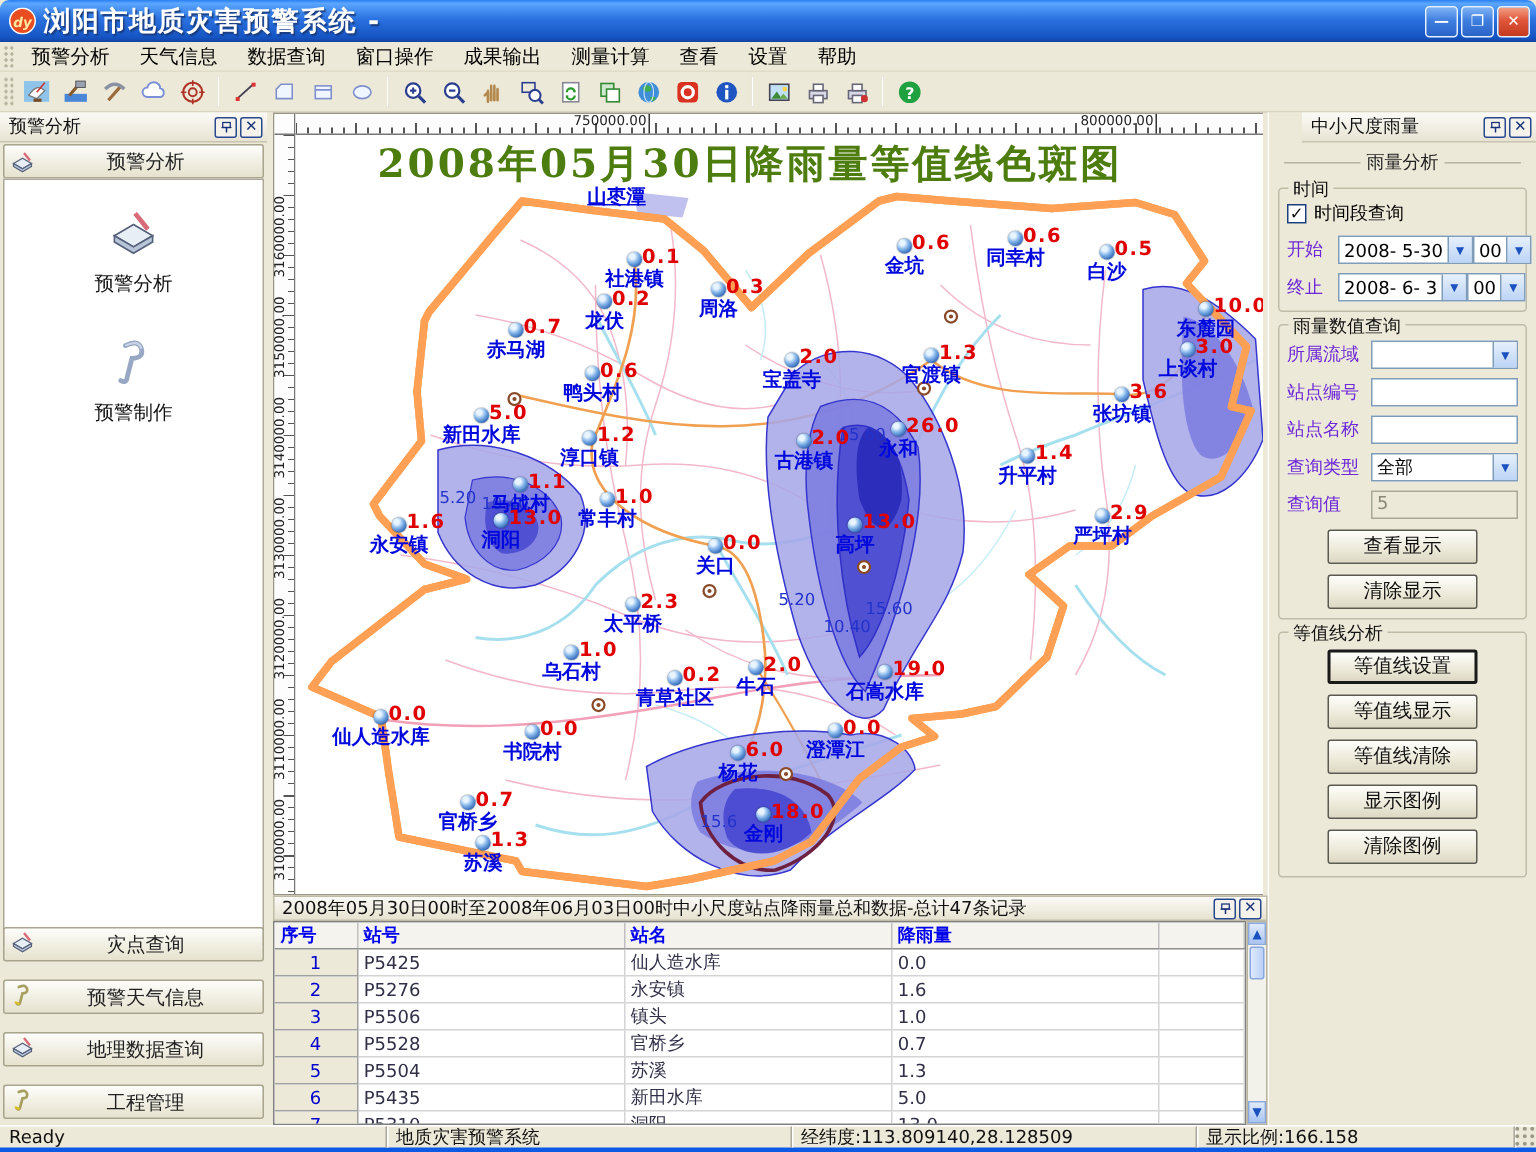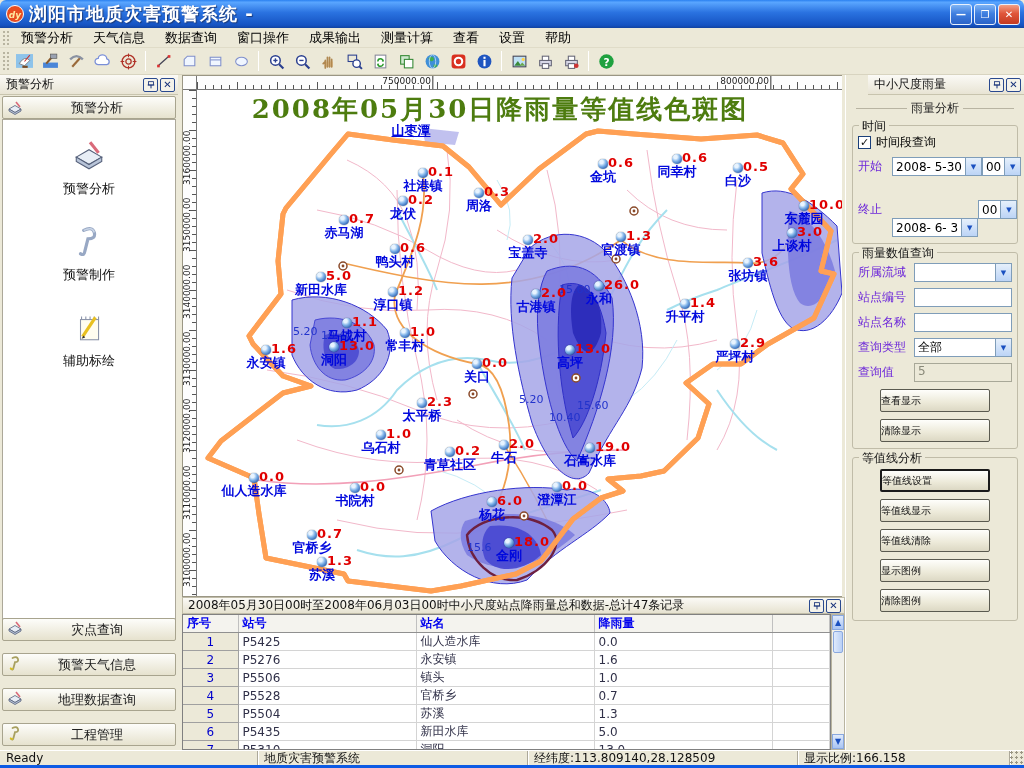--- a/index.html
+++ b/index.html
@@ -74,21 +74,21 @@
   .gbox>.glabel{position:absolute;top:-8px;left:6px;background:#ece9d8;padding:0 3px;font-size:12px;color:#111;}
   .row{display:flex;align-items:center;margin-top:6px;}
   .row .rlabel{width:56px;font-size:12px;color:#6d28d9;flex:none;}
   .cb{width:13px;height:13px;border:1px solid #1a3f7a;background:#fff;display:inline-flex;align-items:center;justify-content:center;font-size:11px;color:#111;margin-right:5px;}
   .combo{flex:1;height:19px;border:1px solid #7f9db9;background:#fff;display:flex;align-items:center;font-size:12px;}
   .combo .cval{flex:1;padding:0 3px;white-space:nowrap;overflow:hidden;}
   .combo .carr{width:16px;height:100%;border-left:1px solid #7f9db9;background:linear-gradient(180deg,#e6f0fb,#bcd4f6);
     display:flex;align-items:center;justify-content:center;font-size:7px;color:#1a50c0;}
   .tinput{flex:1;height:19px;border:1px solid #7f9db9;background:#fff;padding:0 3px;font-size:12px;}
   .tinput.disabled{background:#ece9d8;color:#8a8a7a;border-color:#a8a898;}
-  .btn3d{display:block;margin:7px auto 0;width:110px;height:23px;font-size:10px;color:#111;line-height:21px;
+  .btn3d{display:block;margin:7px auto 0;width:100px;height:23px;font-size:13px;color:#111;text-align:center;line-height:21px;
     background:linear-gradient(180deg,#fefefb,#ece9d8 60%,#dcd8c4);border:1px solid #5a5a50;border-radius:2px;}
   .btn3d.default{border:2px solid #1a1a1a;line-height:19px;}
 
   
   #bottompanel{position:absolute;left:182px;top:597px;width:663px;height:153px;background:#ece9d8;}
   #bp-title{height:17px;display:flex;align-items:center;padding:0 3px 0 5px;font-size:12px;color:#111;
     background:linear-gradient(180deg,#fbfaf6,#e6e2d0);border:1px solid #c0bca8;}
   #bp-table{position:absolute;left:0;right:14px;top:17px;bottom:0;background:#fff;border:1px solid #808080;overflow:hidden;}
   table.grid{border-collapse:collapse;width:100%;table-layout:fixed;}
   table.grid th{height:16px;background:#f4f3ee;border-right:1px solid #c0c0c0;border-bottom:1px solid #909090;
@@ -427,26 +427,20 @@
           <span><svg width="34" height="34">
               <use href="#sym-book"></use>
             </svg></span>
           <span class="lbl">预警分析</span>
         </div>
         <div class="lp-item">
           <span><svg width="34" height="34">
               <use href="#sym-handpen"></use>
             </svg></span>
           <span class="lbl">预警制作</span>
-        </div>
-        <div class="lp-item">
-          <span><svg width="34" height="34">
-              <use href="#sym-notepad"></use>
-            </svg></span>
-          <span class="lbl">辅助标绘</span>
         </div>
       </div>
     <div id="lp-groups">
         <div class="groupbar">
           <span><svg width="16" height="16">
               <use href="#sym-smallbook"></use>
             </svg></span>
           <span class="gb-label">灾点查询</span>
         </div>
         <div class="groupbar">
@@ -795,21 +789,21 @@
               <span class="carr">▼</span>
             </span>
           <span style="width:4px;"></span>
           <span class="combo">
               <span class="cval">00</span>
               <span class="carr">▼</span>
             </span>
         </div>
         <div class="row">
           <span class="rlabel" style="width:34px;">终止</span>
-          <span class="combo" style="flex:1.6;margin-top:36px;">
+          <span class="combo" style="flex:1.6;">
               <span class="cval">2008- 6- 3</span>
               <span class="carr">▼</span>
             </span>
           <span style="width:4px;"></span>
           <span class="combo">
               <span class="cval">00</span>
               <span class="carr">▼</span>
             </span>
         </div>
       </div>

